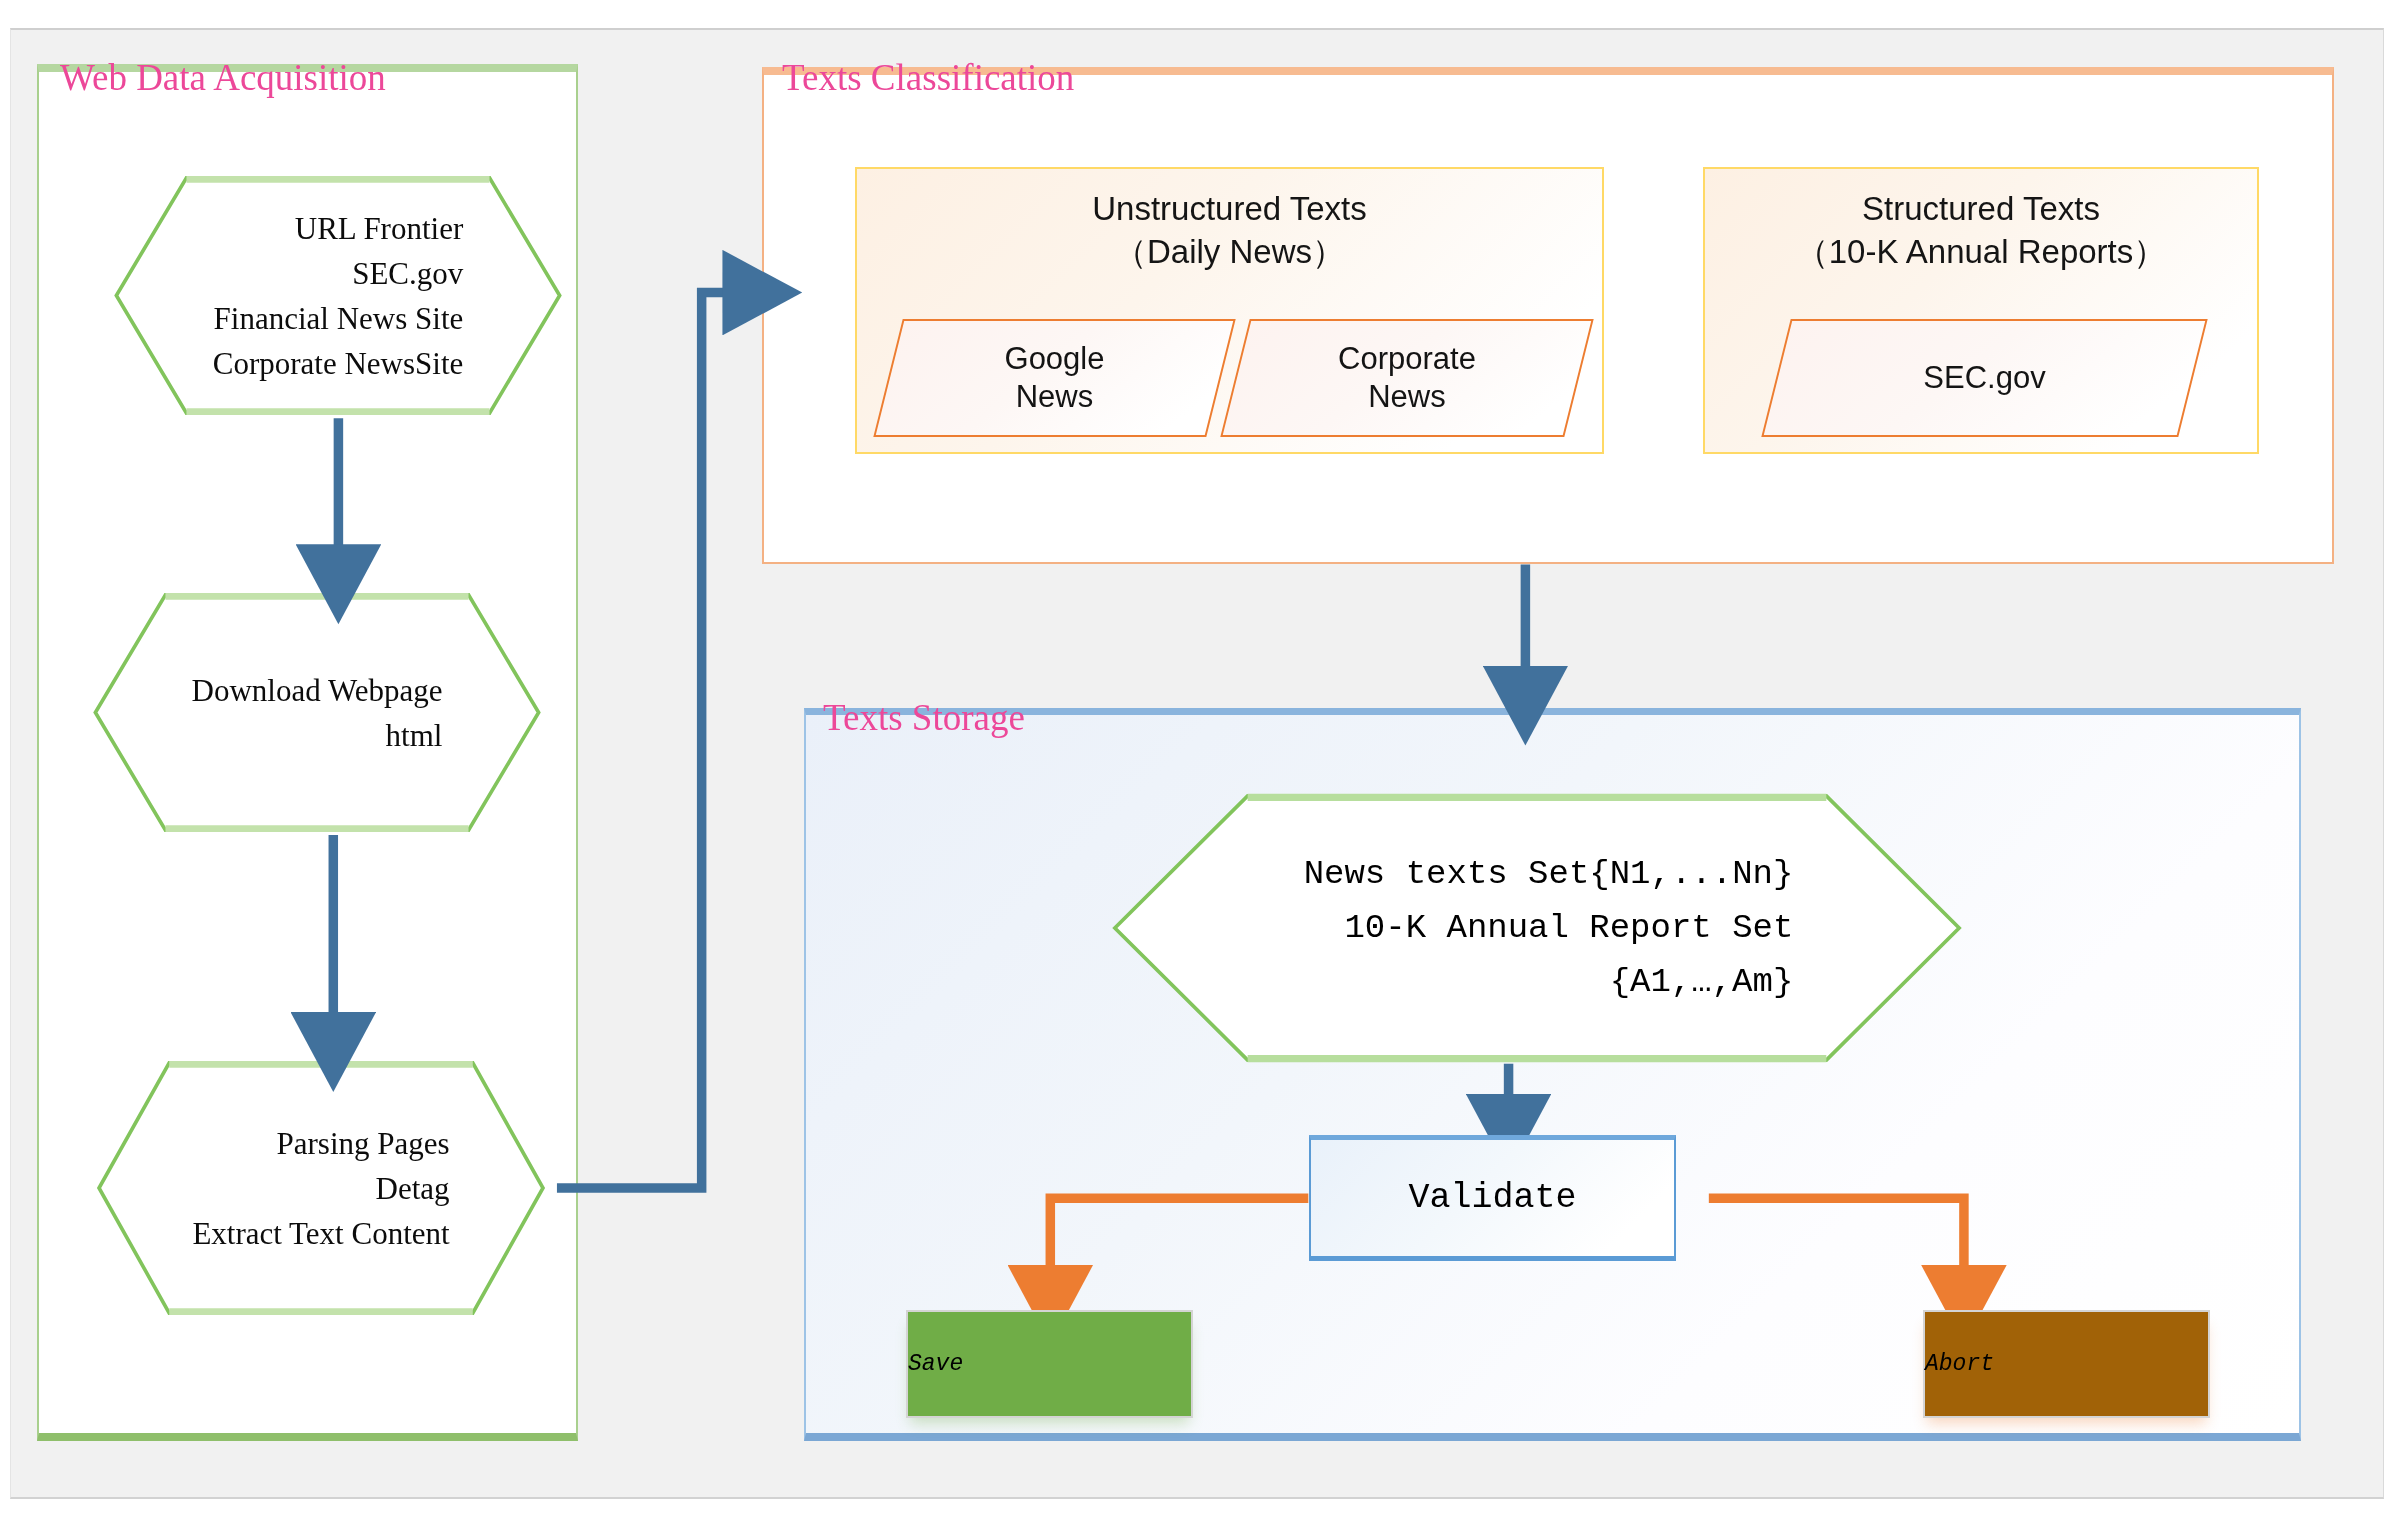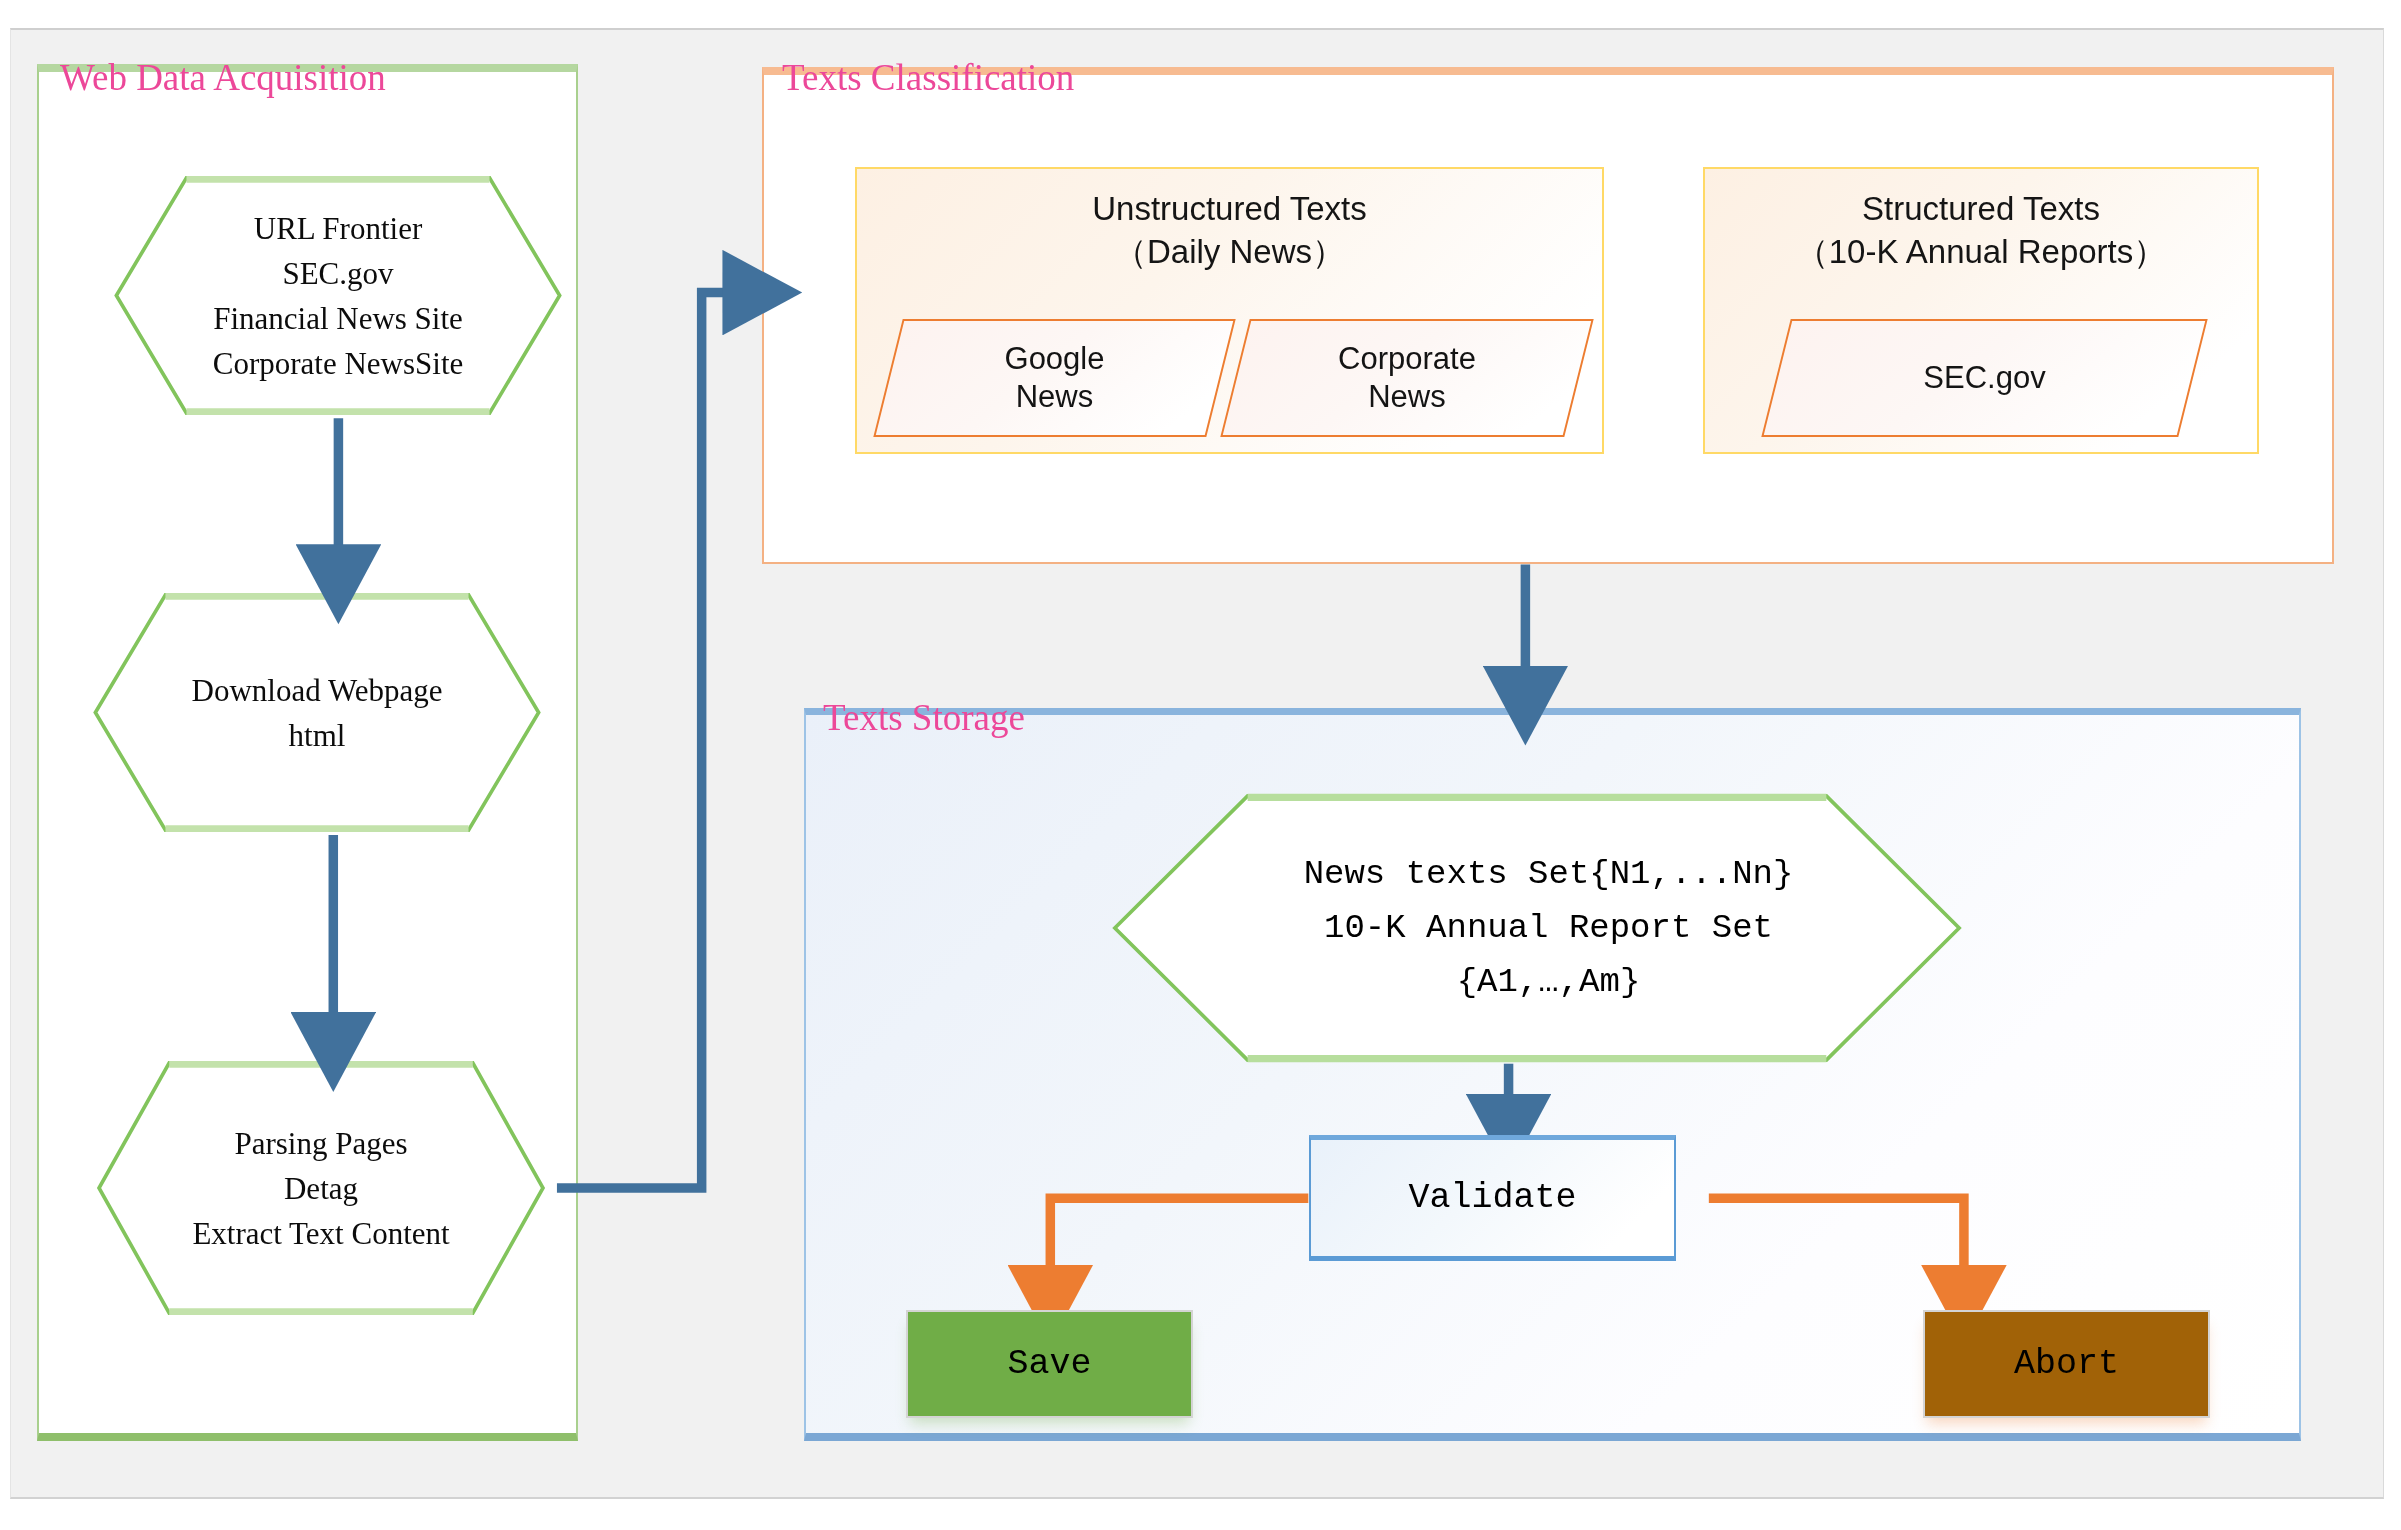--- a/index.html
+++ b/index.html
@@ -42,40 +42,40 @@
         display:flex;flex-direction:column;align-items:center;justify-content:center;
         transform:skewX(14deg);font-size:31px;line-height:38px;color:#141414;text-align:center;}
   #para-google{left:888px;top:319px;width:333px;height:118px;}
   #para-corp{left:1235px;top:319px;width:344px;height:118px;}
   #para-sec{left:1776px;top:319px;width:417px;height:118px;}
 
   
   .hex{position:absolute;display:flex;align-items:center;justify-content:center;text-align:center;
        font-family:"Liberation Serif",serif;color:#0c0c0c;}
   .hex svg{position:absolute;left:0;top:0;}
-  .hex .txt{position:relative;z-index:2;font-size:31px;line-height:45px;}
+  .hex .txt{position:relative;z-index:2;font-size:31px;line-height:45px;text-align:right;}
   #hex-url{left:113px;top:175px;width:450px;height:241px;}
   #hex-dl{left:92px;top:592px;width:450px;height:241px;}
   #hex-parse{left:96px;top:1060px;width:450px;height:256px;}
   #hex-store{left:1111px;top:793px;width:852px;height:270px;}
   #hex-store .txt{font-family:"Liberation Mono",monospace;font-size:34px;line-height:54px;
        letter-spacing:0px;color:#000;margin-left:23px;}
 
   
   #box-validate{position:absolute;left:1309px;top:1135px;width:367px;height:126px;
     box-sizing:border-box;border:2.2px solid #5b9bd5;
     border-top:5.1px solid #6fa8dc;border-bottom:5.1px solid #5b9bd5;
     background:linear-gradient(135deg,#e9f1fa 0%,#f3f8fc 45%,#ffffff 85%);
     display:flex;align-items:center;justify-content:center;z-index:5;}
   #box-validate .txt{font-family:"Liberation Mono",monospace;font-size:35px;color:#000;}
 
   
   .term{position:absolute;box-sizing:border-box;display:flex;align-items:center;
-        justify-content:center;font-family:"Liberation Mono",monospace;font-size:35px;color:#000;
-        border:2.9px solid #d4d4d4;z-index:5;}
+        font-family:"Liberation Mono",monospace;font-size:23px;color:#000;
+        border:2.9px solid #d4d4d4;z-index:5;font-style:italic;}
   #box-save{left:906px;top:1310px;width:287px;height:108px;background:#70ad47;
         box-shadow:0 10.2px 13px -4.4px rgba(112,173,71,0.30);}
   #box-abort{left:1923px;top:1310px;width:287px;height:108px;background:#a16207;
         box-shadow:0 10.2px 13px -4.4px rgba(237,125,49,0.30);}
 
   
   .conn{position:absolute;left:0;top:0;width:2401px;height:1531px;pointer-events:none;}
 </style>
 </head>
 <body>

